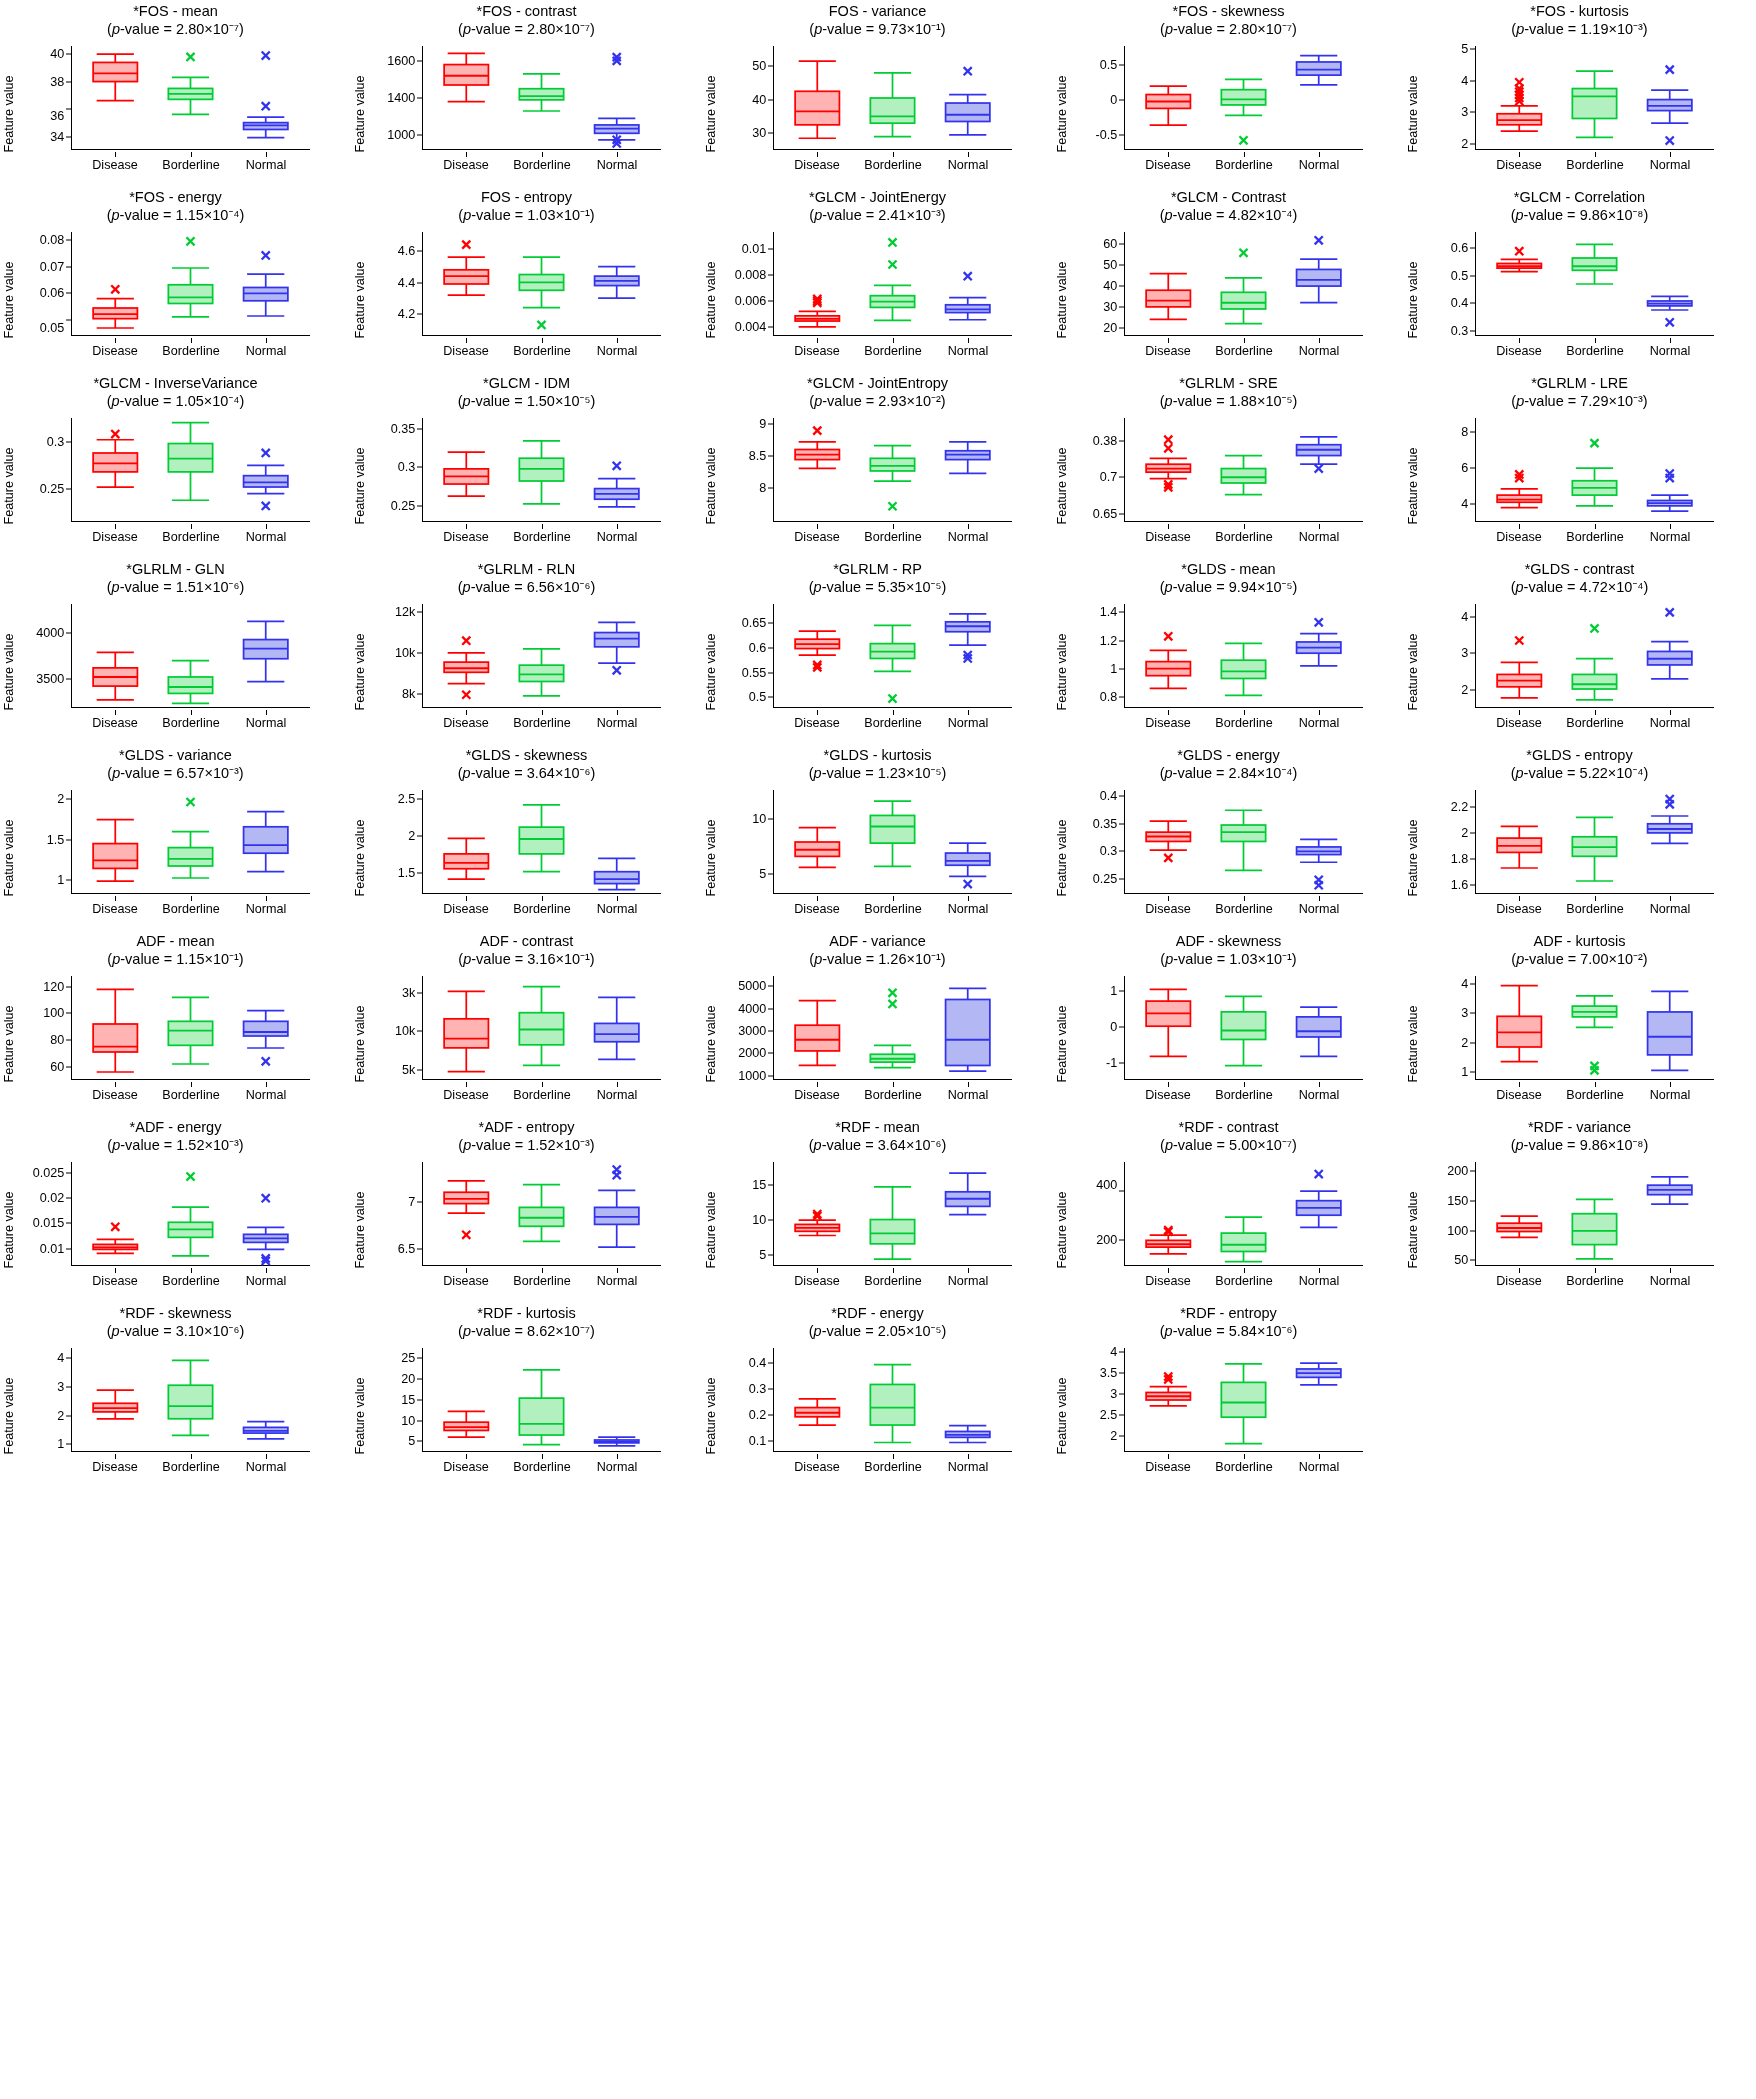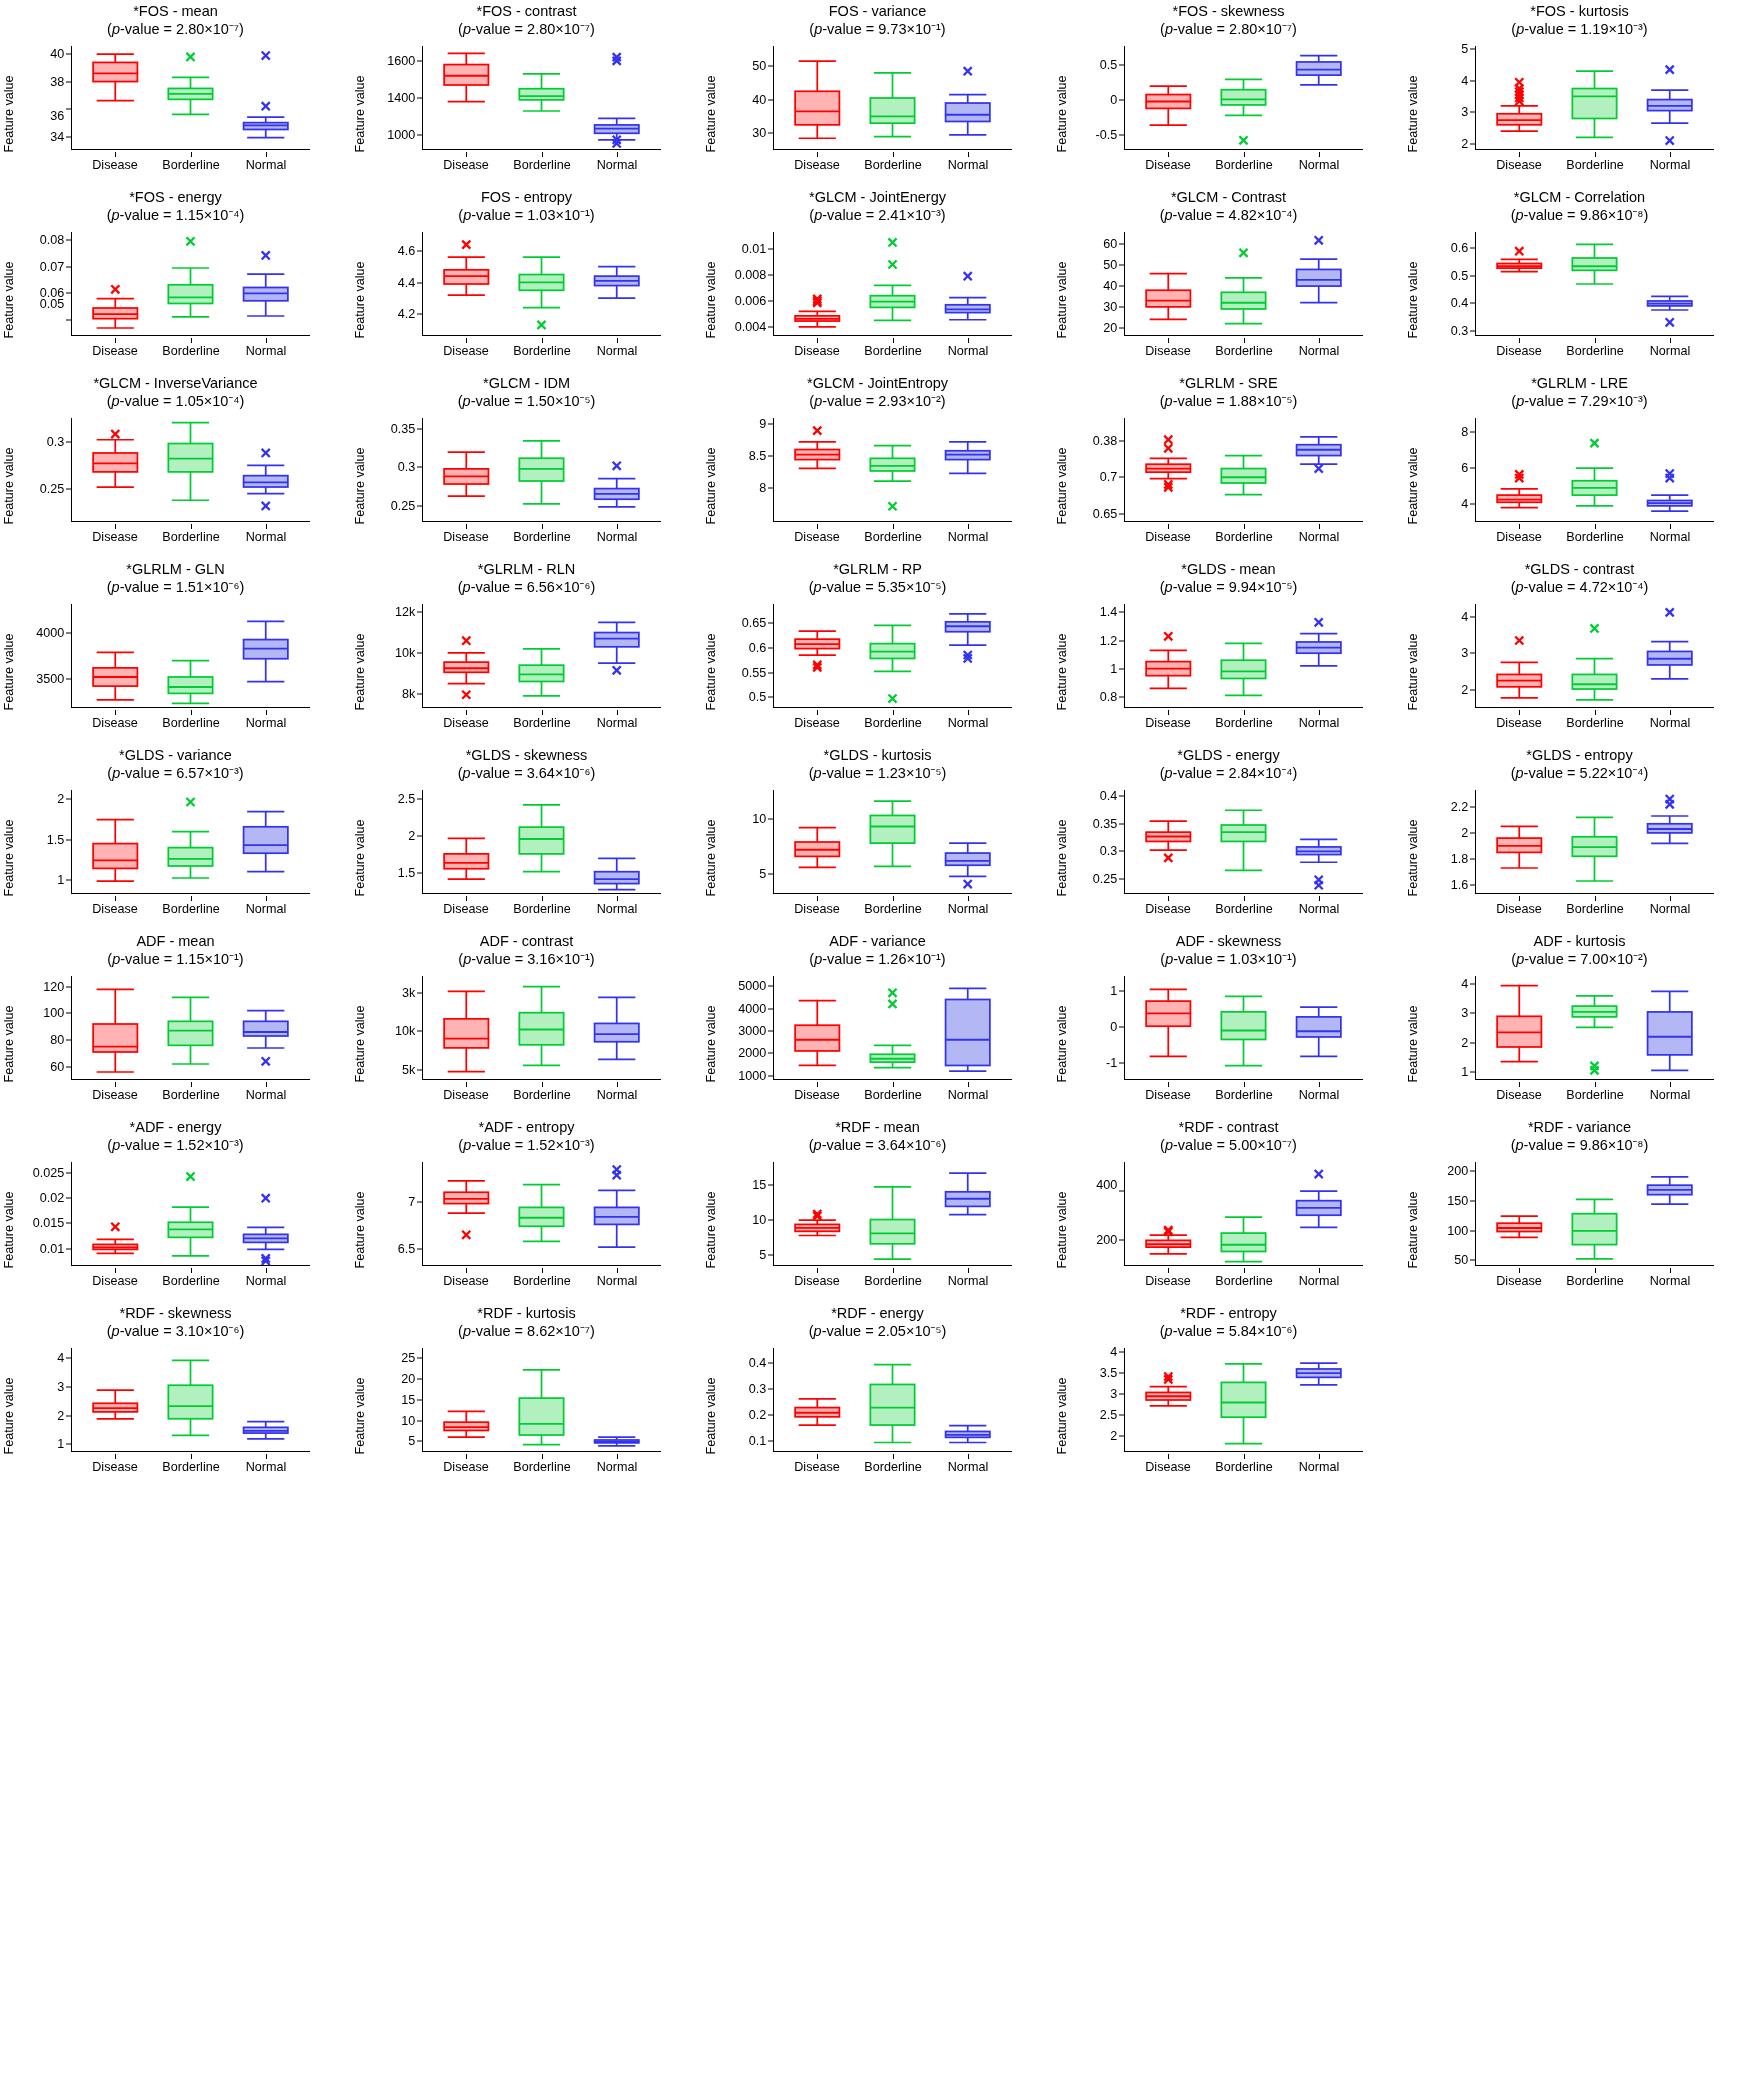--- a/index.html
+++ b/index.html
@@ -406,21 +406,21 @@
       </div>
     </div>
     <div class="panel">
       <div class="title">*FOS - energy</div>
       <div class="subtitle">(<i>p</i>-value = <span>1.15×10⁻⁴</span>)</div>
       <div class="plotwrap">
         <div class="ylabel">Feature value</div>
         <div class="axisarea">
           <div class="spine-l"></div>
           <div class="spine-b"></div>
-          <div class="ytick" style="top: 72px;">0.05</div>
+          <div class="ytick" style="top: 96px;">0.05</div>
           <div class="ytickmark" style="top: 88px;"></div>
           <div class="ytick" style="top: 61px; padding-left: 44px;">0.06</div>
           <div class="ytickmark" style="top: 61px;"></div>
           <div class="ytick" style="top: 35px;">0.07</div>
           <div class="ytickmark" style="top: 35px;"></div>
           <div class="ytick" style="top: 8px;">0.08</div>
           <div class="ytickmark" style="top: 8px;"></div>
           <svg class="plot" viewBox="0 0 248 108">
             <g>
               <line x1="45.88" x2="45.88" y1="69.23076923076923" y2="99.69230769230768" stroke="#ff0000" stroke-width="1.8"></line>

